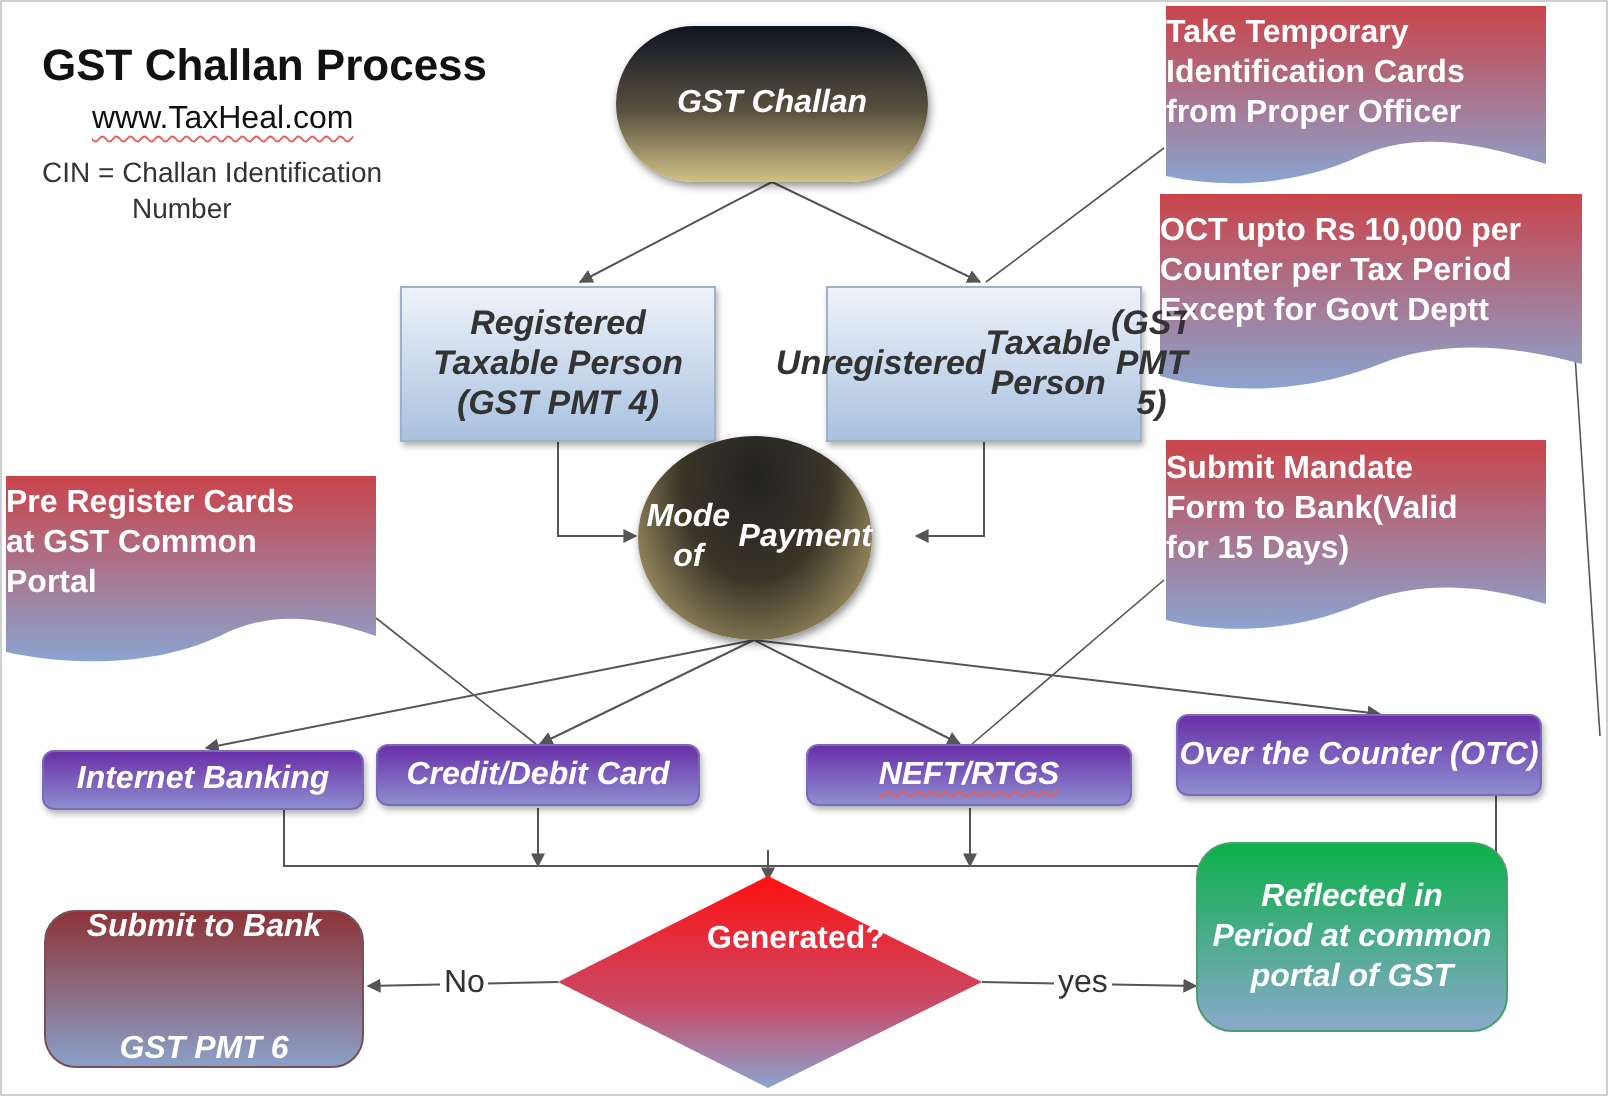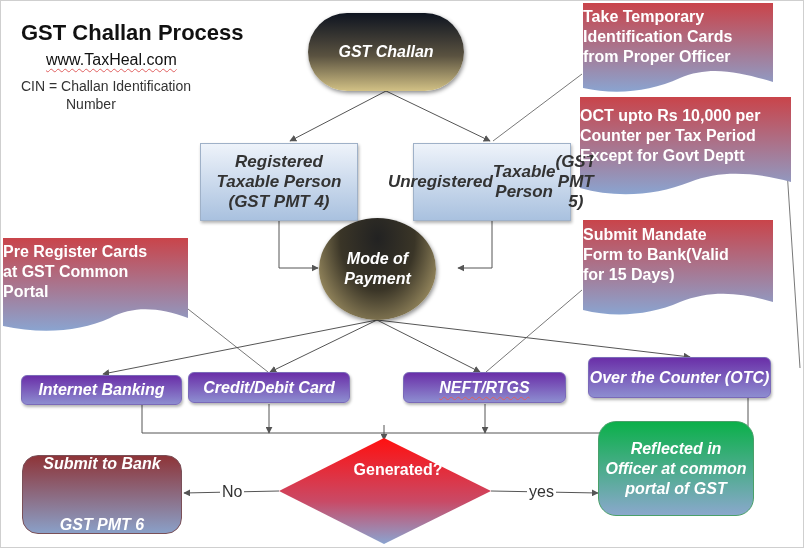--- a/index.html
+++ b/index.html
@@ -94,21 +94,21 @@
   <span>Taxable Person</span>
   <span>(GST PMT 4)</span>
 </div>
 
 <div class="node bluebox" style="left:413px; top:143px; width:158px; height:78px; flex-direction:row;">
   <span>Unregistered</span>
   <span>Taxable Person</span>
   <span>(GST PMT 5)</span>
 </div>
 
-<div class="node circle-dark" style="left:319px; top:218px; width:117px; height:102px; flex-direction:column;">
+<div class="node circle-dark" style="left:319px; top:218px; width:117px; height:102px; flex-direction:row;">
   <span>Mode of</span>
   <span>Payment</span>
 </div>
 
 <div class="node purple" style="left:21px; top:375px; width:161px; height:30px;">
   <span>Internet Banking</span>
 </div>
 <div class="node purple" style="left:188px; top:372px; width:162px; height:31px;">
   <span>Credit/Debit Card</span>
 </div>
@@ -123,21 +123,21 @@
   <div>Generated?</div>
 </div>
 
 <div class="node maroon" style="left:22px; top:455px; width:160px; height:79px; flex-direction:column;gap:41px;">
   <span>Submit to Bank</span>
   <span>GST PMT 6</span>
 </div>
 
 <div class="node green" style="left:598px; top:421px; width:156px; height:95px; flex-direction:column;">
   <span>Reflected in</span>
-  <span>Officer at common</span>
+  <span>Period at common</span>
   <span>portal of GST</span>
 </div>
 
 <div class="lbl" style="left:220px; top:483px;">No</div>
 <div class="lbl" style="left:527px; top:483px;">yes</div>
 
 <div class="wave" style="left:583px; top:3px; width:190px; height:85px;">
   <div class="txt">
     <div>Take Temporary</div>
     <div>Identification Cards</div>

